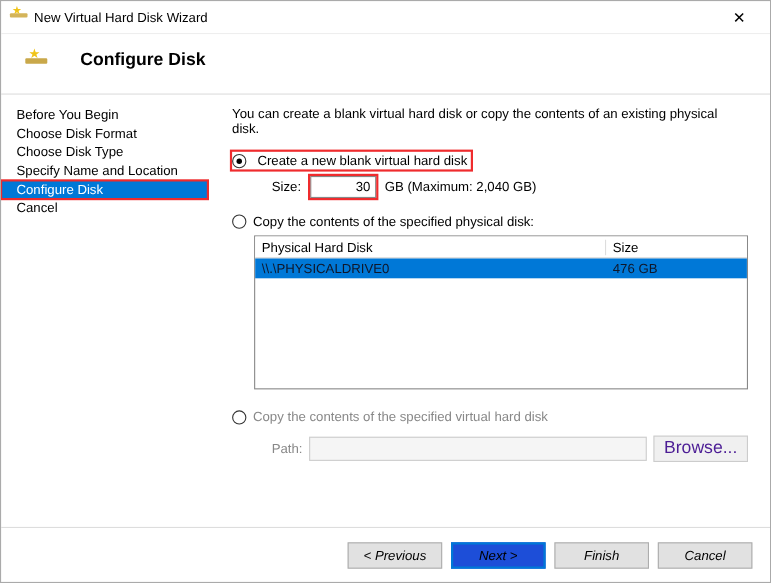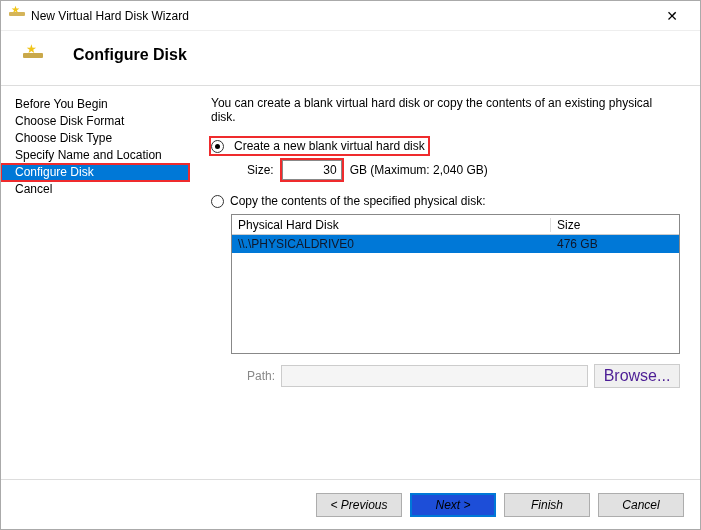--- a/index.html
+++ b/index.html
@@ -215,20 +215,24 @@
       <div class="disk-head">
         <div class="col1">Physical Hard Disk</div>
         <div class="col2">Size</div>
       </div>
       <div class="disk-row">
         <div class="col1">\\.\PHYSICALDRIVE0</div>
         <div class="col2">476 GB</div>
       </div>
     </div>
 
+    <div class="radio-row disabled" style="margin-top:18px">
+      <span class="radio"></span>
+      <span>Copy the contents of the specified virtual hard disk</span>
+    </div>
     <div class="path-row disabled">
       <span>Path:</span>
       <div class="path-input"></div>
       <button class="browse-btn">Browse...</button>
     </div>
   </div>
 </div>
 
 <div class="footer">
   <button class="btn">&lt; Previous</button>

